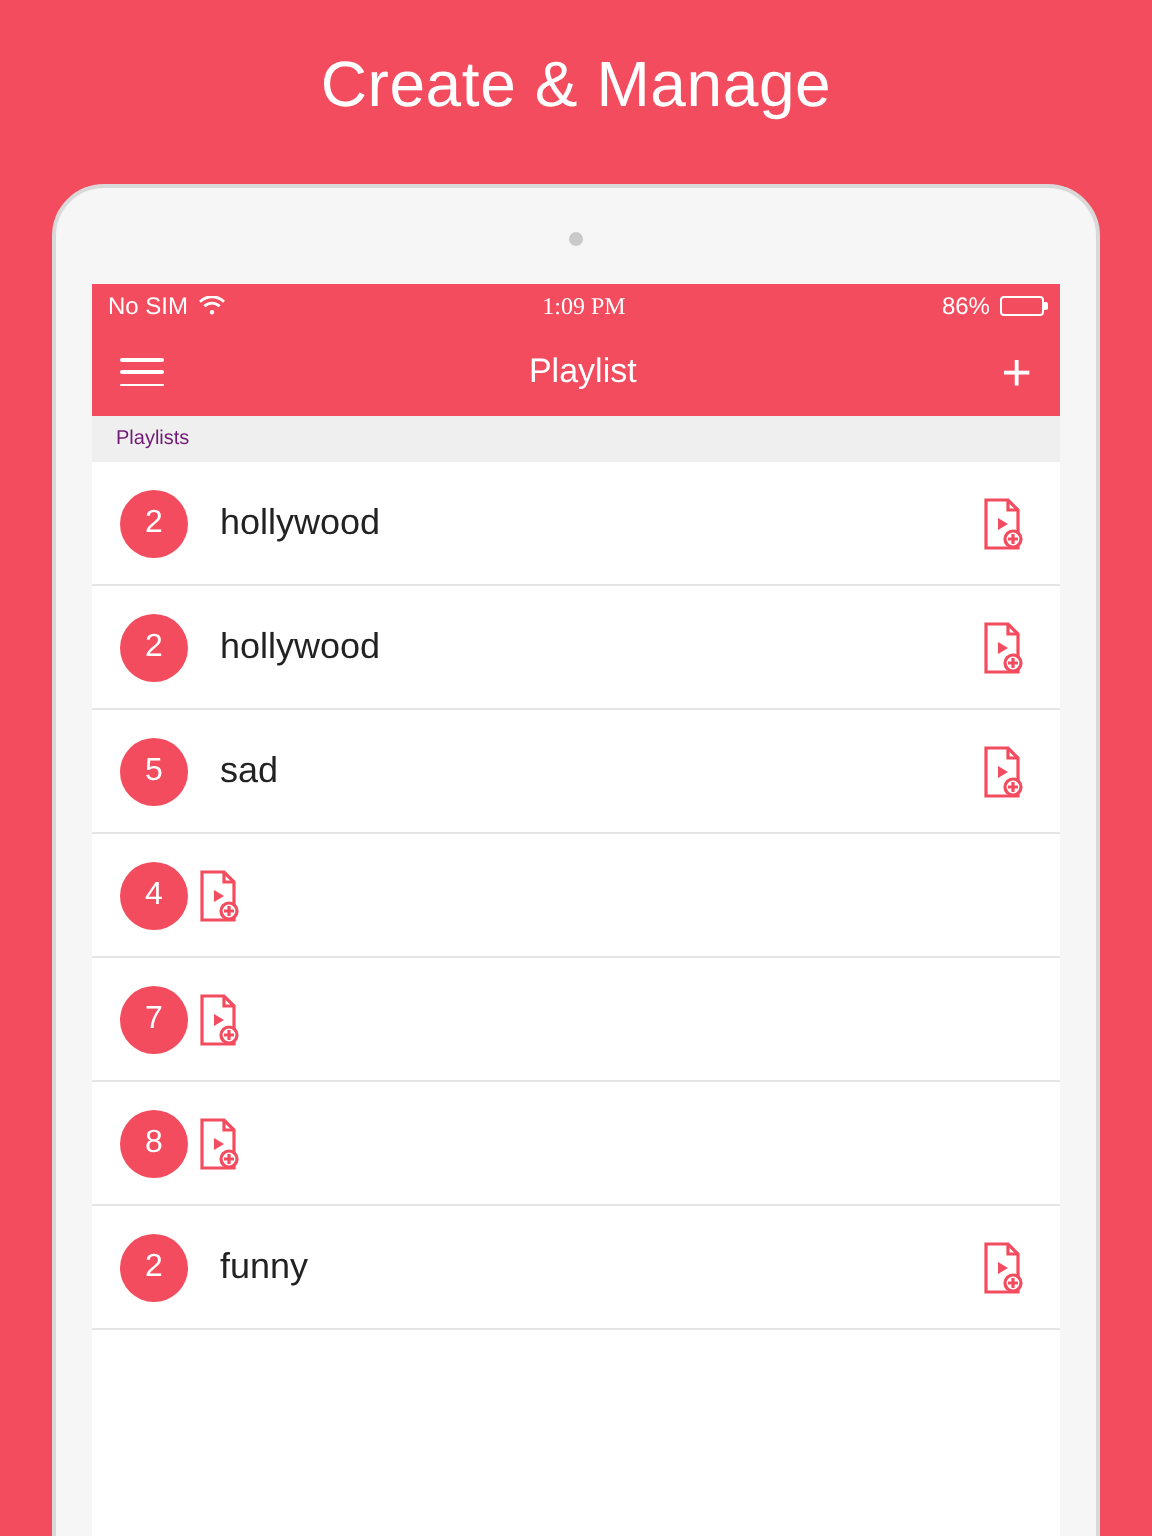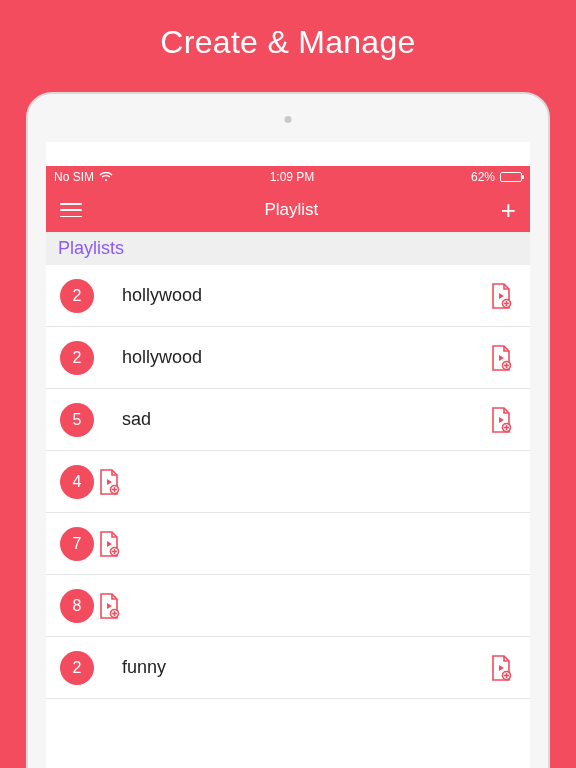--- a/index.html
+++ b/index.html
@@ -50,24 +50,23 @@
   }
   .status-bar {
     background: #f34c5e;
     color: #fff;
     height: 22px;
     display: flex;
     align-items: center;
     justify-content: space-between;
     padding: 0 8px;
     font-size: 12px;
-    margin-top: 24px;
   }
   .status-left, .status-right { display: flex; align-items: center; gap: 5px; }
-  .status-center { font-weight: 500; font-size: 12px; }
+  .status-center { font-weight: 500; font-size: 12px; font-family: Liberation Serif, serif; }
   .wifi-icon svg { display: block; }
   .battery {
     display: inline-flex;
     align-items: center;
     gap: 3px;
   }
   .battery-body {
     width: 22px;
     height: 10px;
     border: 1px solid #fff;
@@ -116,22 +115,22 @@
     border-radius: 1px;
   }
   .add-btn {
     font-size: 26px;
     font-weight: 300;
     line-height: 1;
     cursor: pointer;
   }
   .section-header {
     background: #efefef;
-    color: #8b5cf6;
-    font-size: 18px;
+    color: #701a75;
+    font-size: 10px;
     padding: 6px 12px;
   }
   .list {
     flex: 1;
     overflow: hidden;
     background: #fff;
   }
   .row {
     display: flex;
     align-items: center;
@@ -150,21 +149,21 @@
     align-items: center;
     justify-content: center;
     font-size: 16px;
     font-weight: 400;
     flex-shrink: 0;
   }
   .row-label {
     flex: 1;
     font-size: 18px;
     color: #222;
-    padding-left: 28px;
+    padding-left: 16px;
     font-weight: 400;
   }
   .row-action {
     width: 30px;
     height: 30px;
     display: flex;
     align-items: center;
     justify-content: center;
     cursor: pointer;
     flex-shrink: 0;
@@ -186,21 +185,21 @@
       <div class="status-left">
         <span>No SIM</span>
         <span class="wifi-icon">
           <svg width="14" height="10" viewBox="0 0 14 10">
               <path d="M7 9.2a1.1 1.1 0 100-2.2 1.1 1.1 0 000 2.2zM3.7 5.6a4.7 4.7 0 016.6 0l1-1a6.1 6.1 0 00-8.6 0l1 1zM1.5 3.4a7.8 7.8 0 0111 0l1-1a9.2 9.2 0 00-13 0l1 1z" fill="#fff"></path>
             </svg>
         </span>
       </div>
       <div class="status-center">1:09 PM</div>
       <div class="status-right">
-        <span>62%</span>
+        <span>86%</span>
         <span class="battery">
           <span class="battery-body"><span class="battery-fill"></span></span>
         </span>
       </div>
     </div>
 
     <div class="nav-bar">
       <div class="hamburger">
         <span></span>
           <span></span>

